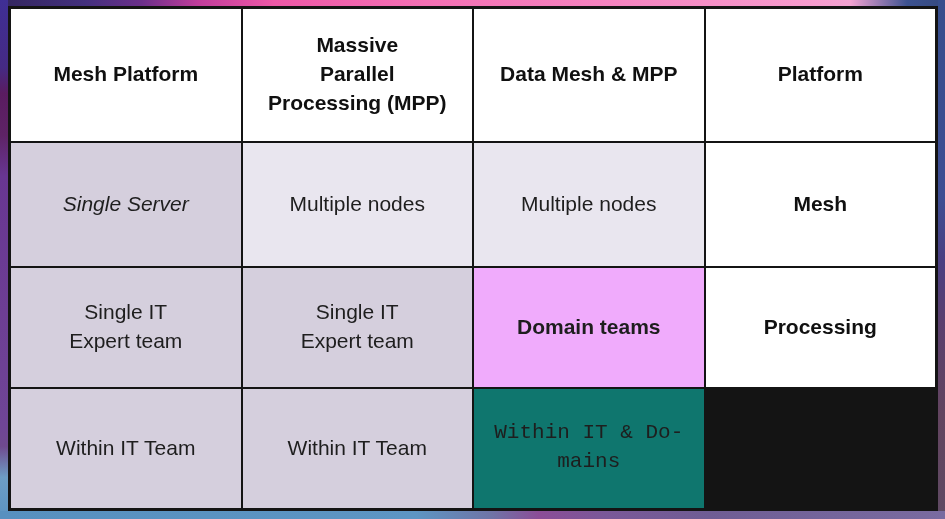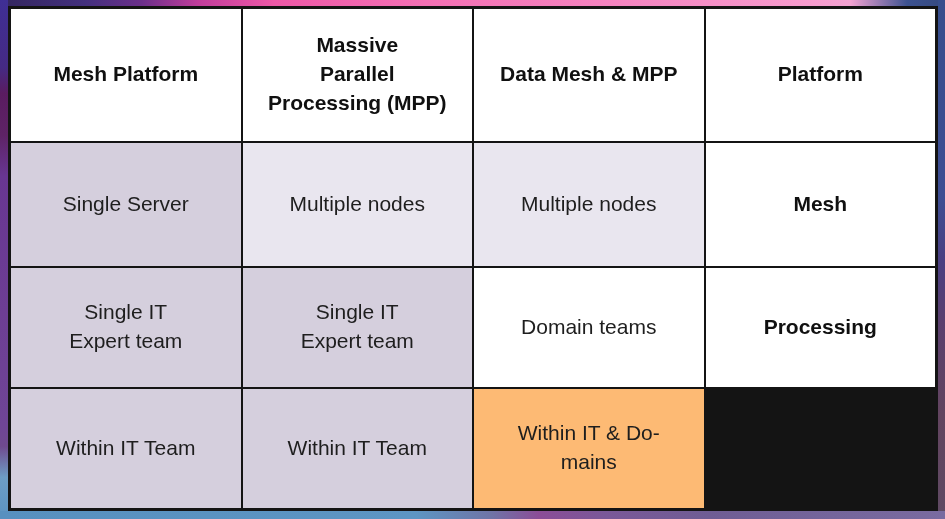--- a/index.html
+++ b/index.html
@@ -78,29 +78,29 @@
 
 <div class="table">
 
   <div class="cell head">Mesh Platform</div>
   <div class="cell head">Massive
 Parallel
 Processing (MPP)</div>
   <div class="cell head">Data Mesh &amp; MPP</div>
 
   <div class="cell head">Platform</div>
-  <div class="cell" style="background-color: rgb(213, 207, 221);">Single Server</div>
+  <div class="cell" style="background-color: rgb(213, 207, 221); font-style: italic;">Single Server</div>
   <div class="cell" style="background-color: rgb(233, 230, 239);">Multiple nodes</div>
   <div class="cell" style="background-color: rgb(233, 230, 239);">Multiple nodes</div>
 
   <div class="cell head">Mesh</div>
   <div class="cell" style="background-color: rgb(213, 207, 221);">Single IT
 Expert team</div>
   <div class="cell" style="background-color: rgb(213, 207, 221);">Single IT
 Expert team</div>
-  <div class="cell" style="background-color: #ffffff;">Domain teams</div>
+  <div class="cell" style="background-color: #f0abfc; font-weight: bold;">Domain teams</div>
 
   <div class="cell head">Processing</div>
   <div class="cell" style="background-color: rgb(213, 207, 221);">Within IT Team</div>
   <div class="cell" style="background-color: rgb(213, 207, 221);">Within IT Team</div>
-  <div class="cell" style="background-color: #fdba74;">Within IT &amp; Do-
+  <div class="cell" style="background-color: #0f766e; font-family: Liberation Mono, monospace;">Within IT &amp; Do-
 mains</div>
 </div>
 
 </body></html>

